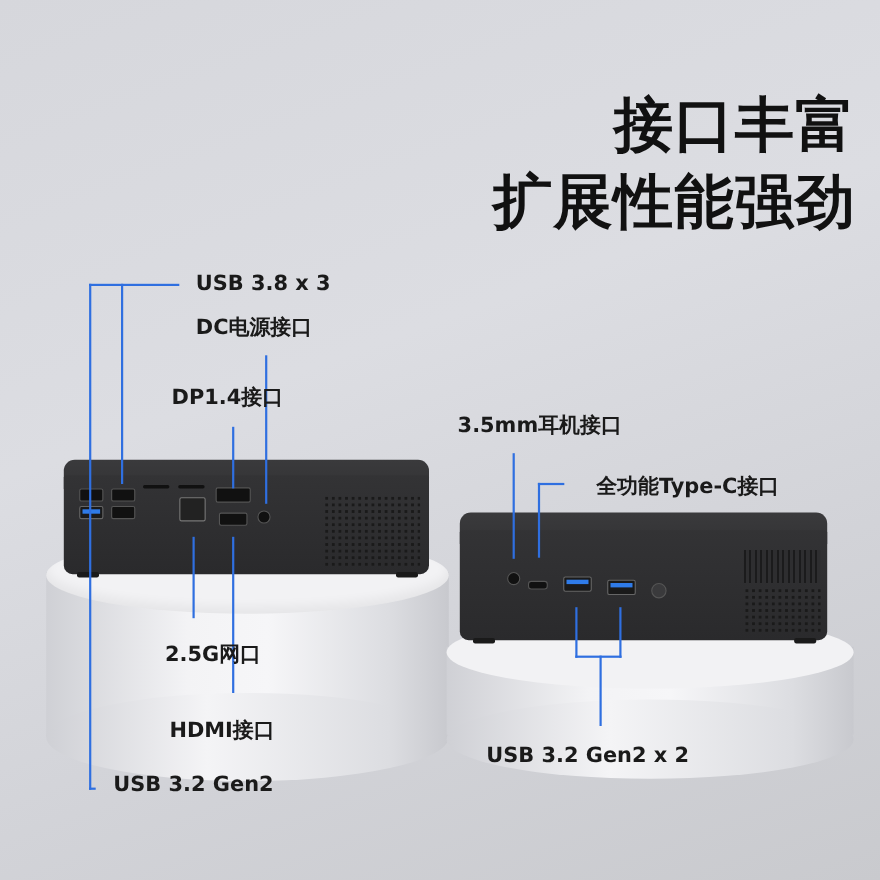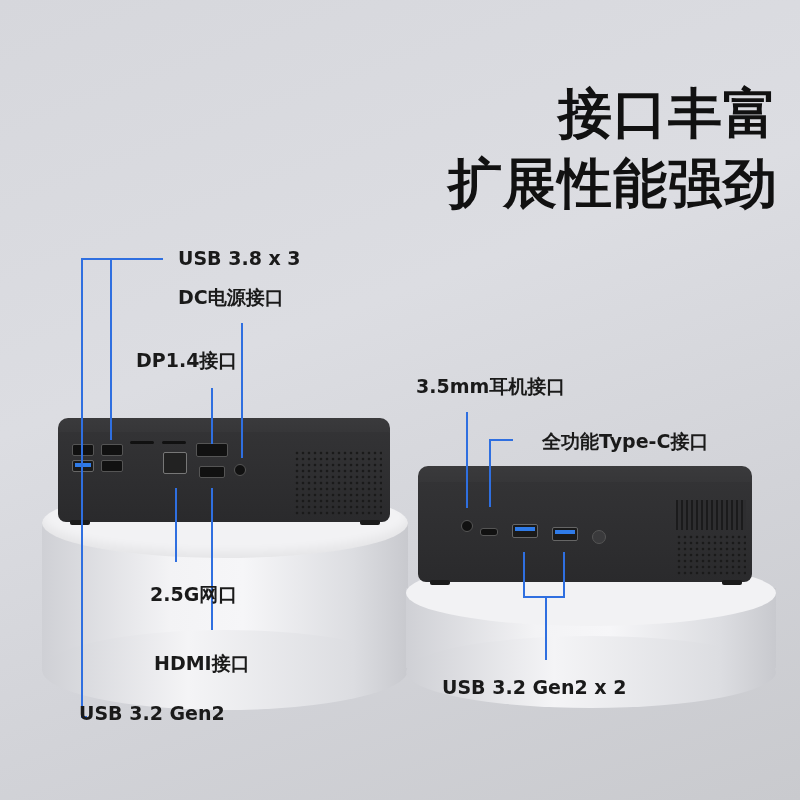--- a/index.html
+++ b/index.html
@@ -87,20 +87,20 @@
 <div class="line" style="left:466px; top:412px; width:2px; height:96px;"></div>
 <div class="line" style="left:489px; top:439px; width:2px; height:68px;"></div>
 <div class="line" style="left:489px; top:439px; width:24px; height:2px;"></div>
 <div class="line" style="left:523px; top:552px; width:2px; height:46px;"></div>
 <div class="line" style="left:563px; top:552px; width:2px; height:46px;"></div>
 <div class="line" style="left:523px; top:596px; width:42px; height:2px;"></div>
 <div class="line" style="left:545px; top:596px; width:2px; height:64px;"></div>
 
 <div class="label" style="left:178px; top:247px;">USB 3.8 x 3</div>
 <div class="label" style="left:178px; top:285px;">DC电源接口</div>
-<div class="label" style="left:136px; top:348px;">DP1.4接口</div>
+<div class="label" style="left:156px; top:348px;">DP1.4接口</div>
 <div class="label" style="left:122px; top:582px;margin-left:28px;">2.5G网口</div>
 <div class="label" style="left:154px; top:651px;">HDMI接口</div>
-<div class="label" style="left:79px; top:702px;">USB 3.2 Gen2</div>
+<div class="label" style="left:103px; top:702px;">USB 3.2 Gen2</div>
 
 <div class="label" style="left:376px; top:374px;margin-left:40px;">3.5mm耳机接口</div>
 <div class="label" style="left:542px; top:429px;">全功能Type-C接口</div>
 <div class="label" style="left:442px; top:676px;">USB 3.2 Gen2 x 2</div>
 
 </body></html>

